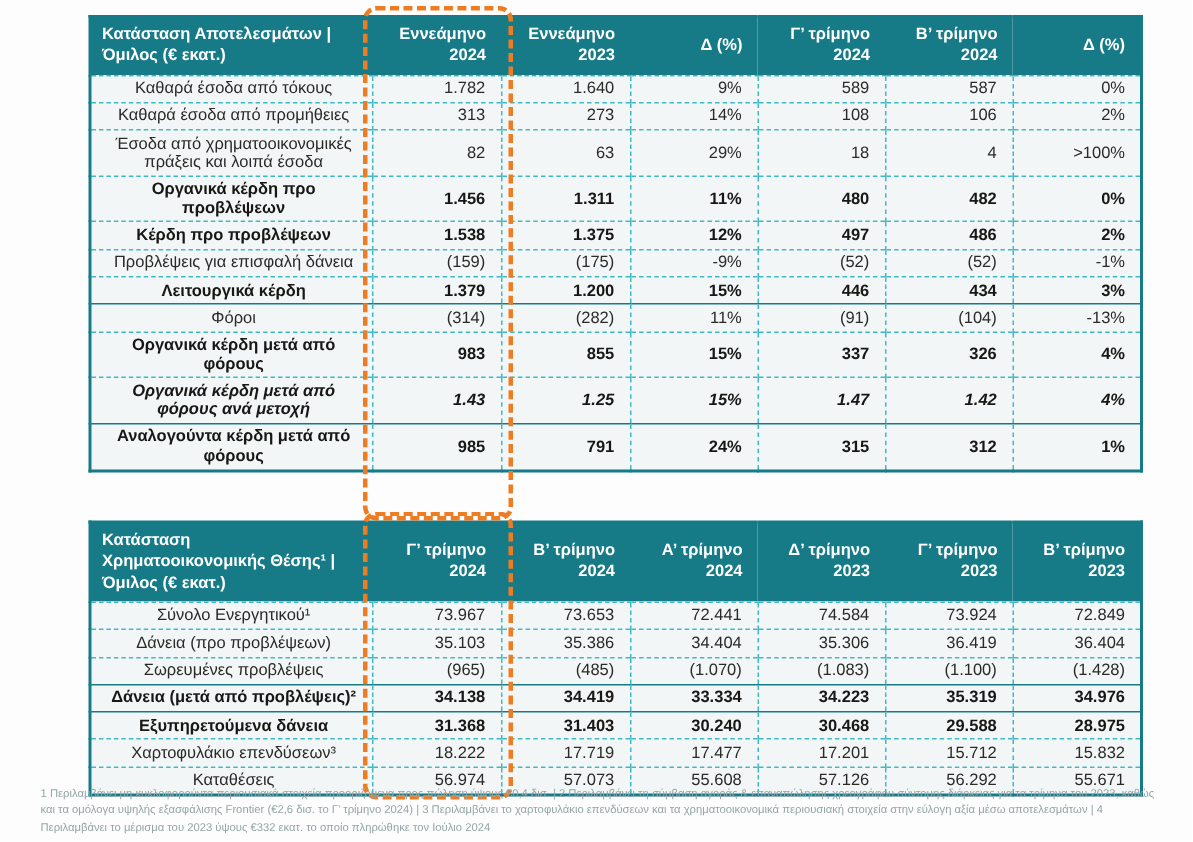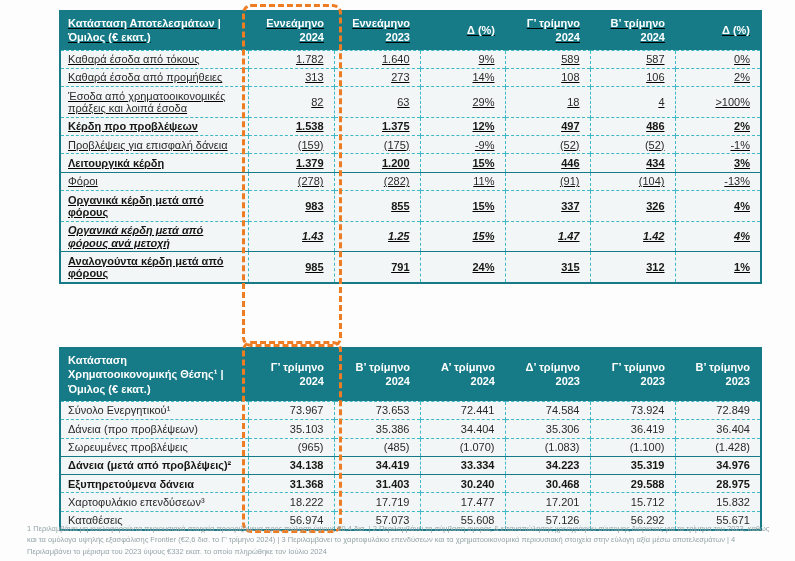--- a/index.html
+++ b/index.html
@@ -6,33 +6,33 @@
   .page{
     position:relative;width:795px;height:561px;overflow:hidden;
     background:#fdfdfd;
     font-family:"Liberation Sans","DejaVu Sans",sans-serif;
   }
   table.fin{
     position:absolute;left:59px;width:701px;
     border-collapse:collapse;table-layout:fixed;
     border:2px solid #177a87;
   }
-  #table1{top:10px;text-decoration:underline;}
+  #table1{top:10px;}
   #table2{top:347px;border-radius:28px;}
   .fin th{
     background:#177a87;color:#ffffff;font-weight:bold;
     font-size:11px;line-height:1.3;
     padding:4px 10px 5px 7px;text-align:right;vertical-align:middle;
   }
   .fin th.label{text-align:left;}
   .fin td{
     background:#f3f6f6;color:#2a2a28;font-size:11px;line-height:1.12;
     border-top:1px dashed #3fb9c6;vertical-align:middle;
   }
-  .fin td.label{text-align:left;padding:2.5px 4px 2.5px 7px;}
+  .fin td.label{text-align:center;padding:2.5px 4px 2.5px 7px;}
   .fin td.val{text-align:right;padding:2.5px 10px 2.5px 4px;border-left:1px dashed #3fb9c6;}
   .fin tr.bold td{font-weight:bold;color:#171715;}
   .fin tr.italic td{font-style:italic;}
   .fin tr.section td{border-top:1.6px solid #177a87;}
   .hl{
     position:absolute;border:3px dashed #ee7c22;border-radius:9px;
     pointer-events:none;background:transparent;
   }
   #hl1{left:242px;top:4px;width:94px;height:337px;}
   #hl2{left:242px;top:341px;width:94px;height:186px;}
@@ -89,20 +89,29 @@
         <tr>
           <td class="label">Έσοδα από χρηματοοικονομικές πράξεις και λοιπά έσοδα</td>
           <td class="val">82</td>
           <td class="val">63</td>
           <td class="val">29%</td>
           <td class="val">18</td>
           <td class="val">4</td>
           <td class="val">&gt;100%</td>
         </tr>
         <tr class="bold ">
+          <td class="label">Οργανικά κέρδη προ προβλέψεων</td>
+          <td class="val">1.456</td>
+          <td class="val">1.311</td>
+          <td class="val">11%</td>
+          <td class="val">480</td>
+          <td class="val">482</td>
+          <td class="val">0%</td>
+        </tr>
+        <tr class="bold ">
           <td class="label">Κέρδη προ προβλέψεων</td>
           <td class="val">1.538</td>
           <td class="val">1.375</td>
           <td class="val">12%</td>
           <td class="val">497</td>
           <td class="val">486</td>
           <td class="val">2%</td>
         </tr>
         <tr>
           <td class="label">Προβλέψεις για επισφαλή δάνεια</td>
@@ -117,21 +126,21 @@
           <td class="label">Λειτουργικά κέρδη</td>
           <td class="val">1.379</td>
           <td class="val">1.200</td>
           <td class="val">15%</td>
           <td class="val">446</td>
           <td class="val">434</td>
           <td class="val">3%</td>
         </tr>
         <tr class="section">
           <td class="label">Φόροι</td>
-          <td class="val">(278)</td>
+          <td class="val">(314)</td>
           <td class="val">(282)</td>
           <td class="val">11%</td>
           <td class="val">(91)</td>
           <td class="val">(104)</td>
           <td class="val">-13%</td>
         </tr>
         <tr class="bold ">
           <td class="label">Οργανικά κέρδη μετά από φόρους</td>
           <td class="val">983</td>
           <td class="val">855</td>

